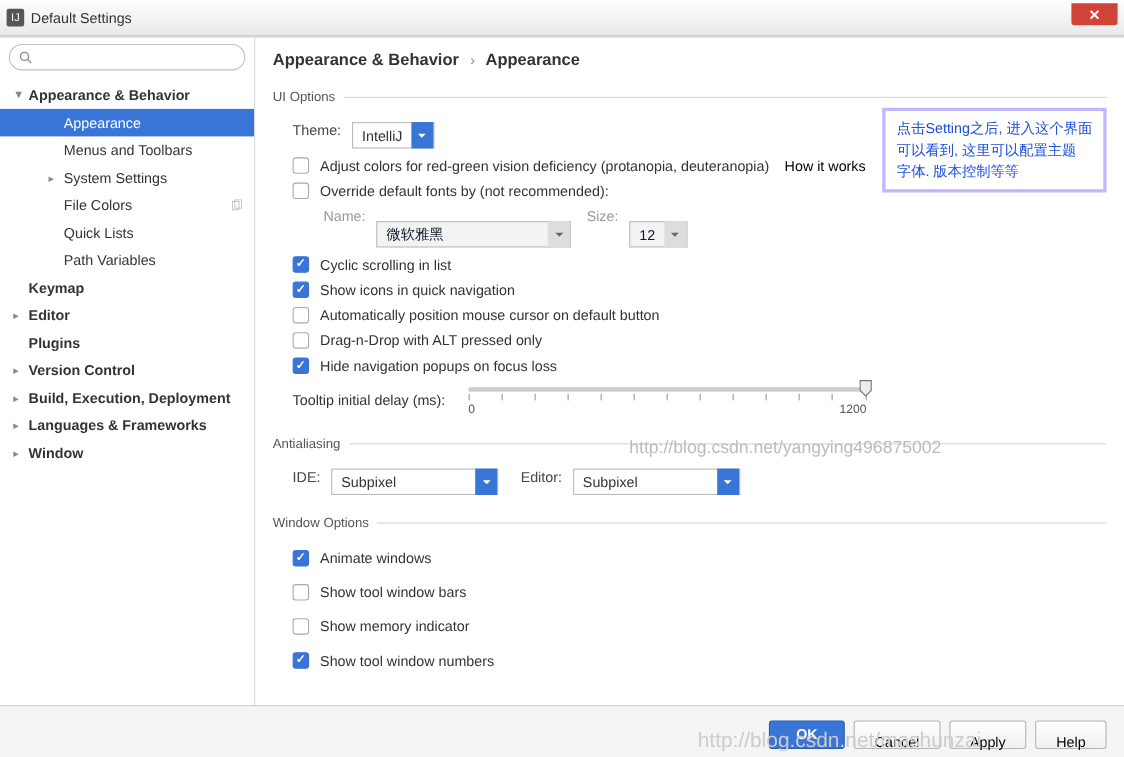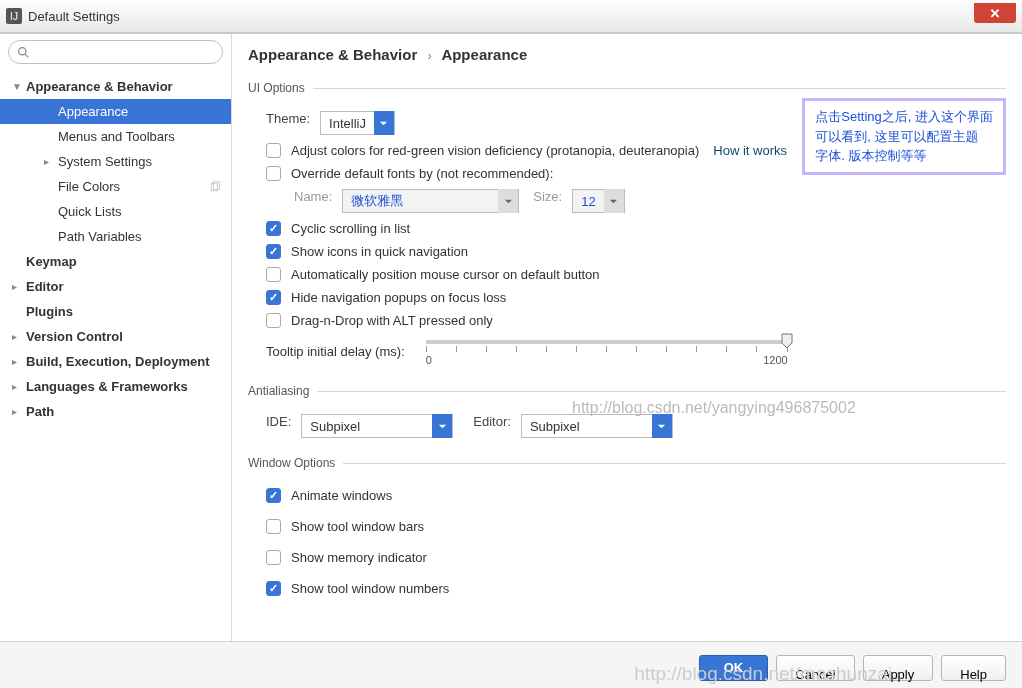--- a/index.html
+++ b/index.html
@@ -35,30 +35,30 @@
 legend { font-size:12px; color:#555; padding-right:8px;}
 
 .row { display:flex; align-items:flex-start; margin:6px 0 6px 18px; }
 .row label.lab { margin-right:10px; color:#444; }
 .select { display:flex; align-items:center; border:1px solid #bbb; height:24px; background:#fff;}
 .select .val { padding:0 8px; min-width:50px;}
 .select .btn { width:20px; height:24px; background:#3875d7; display:flex; align-items:center; justify-content:center;}
 .select .btn svg { width:9px; height:9px; fill:#fff;}
 .select.grey .btn { background:#ddd; }
 .select.grey .btn svg { fill:#666; }
-.select.disabled { background:#f3f3f3; color:#1d4ed8;}
+.select.disabled { background:#f3f3f3; color:#0f172a;margin-top:12px;}
 .select.wide .val { min-width:130px; }
 .select.wider .val { min-width:155px; }
 
 .cb-row { display:flex; align-items:center; margin:8px 0 8px 18px;}
 .cb { width:15px; height:15px; border:1px solid #aaa; border-radius:3px; margin-right:10px; display:flex; align-items:center; justify-content:center; background:#fff;}
 .cb.checked { background:#3875d7; border-color:#3875d7;}
 .cb.checked::after { content:"✓"; color:#fff; font-size:11px; line-height:1; font-weight:bold;}
 
-.link { color:#0c4a6e; margin-left:14px; cursor:pointer;}
+.link { color:#000000; margin-left:14px; cursor:pointer;}
 
 .annotation { position:absolute; right:16px; top:4px; border:3px solid #c4b5fd; padding:6px 10px; color:#1d4ed8; font-size:13px; line-height:1.5; font-family: "Microsoft YaHei","SimSun",sans-serif; background:rgba(255,255,255,.4);margin-top:23px;}
 
 .watermark { position:absolute; color:#bbb; font-size:16px; pointer-events:none;}
 .wm1 { left:340px; top:328px;}
 .wm2 { right:130px; bottom:8px; font-size:19px; color:#ccc;}
 
 .slider-row { margin:12px 0 6px 18px;}
 .slider-lab { display:inline-block; width:156px;}
 .slider { display:inline-block; vertical-align:middle; width:362px; position:relative;}
@@ -148,21 +148,21 @@
         <div class="tree-row bold">
           <span class="arrow">▸</span>
           <span class="label">Build, Execution, Deployment</span>
         </div>
         <div class="tree-row bold">
           <span class="arrow">▸</span>
           <span class="label">Languages &amp; Frameworks</span>
         </div>
         <div class="tree-row bold">
           <span class="arrow">▸</span>
-          <span class="label">Path</span>
+          <span class="label">Window</span>
         </div>
       </div>
   </div>
 
   <div class="content">
     <div class="breadcrumb">
       <span>Appearance &amp; Behavior</span>
       <span class="sep">›</span>
       <span>Appearance</span>
     </div>
@@ -228,26 +228,26 @@
           </div>
         <div class="cb-row">
             <span class="cb checked"></span>
             <span>Show icons in quick navigation</span>
           </div>
         <div class="cb-row">
             <span class="cb"></span>
             <span>Automatically position mouse cursor on default button</span>
           </div>
         <div class="cb-row">
+            <span class="cb"></span>
+            <span>Drag-n-Drop with ALT pressed only</span>
+          </div>
+        <div class="cb-row">
             <span class="cb checked"></span>
             <span>Hide navigation popups on focus loss</span>
-          </div>
-        <div class="cb-row">
-            <span class="cb"></span>
-            <span>Drag-n-Drop with ALT pressed only</span>
           </div>
 
         <span class="watermark wm1">http://blog.csdn.net/yangying496875002</span>
 
         <div class="slider-row">
           <span class="slider-lab">Tooltip initial delay (ms):</span>
           <div class="slider">
             <div class="slider-track">
               <span class="slider-thumb"><svg viewBox="0 0 14 16">
                     <path d="M2 1h10v9l-5 5-5-5z"></path>

